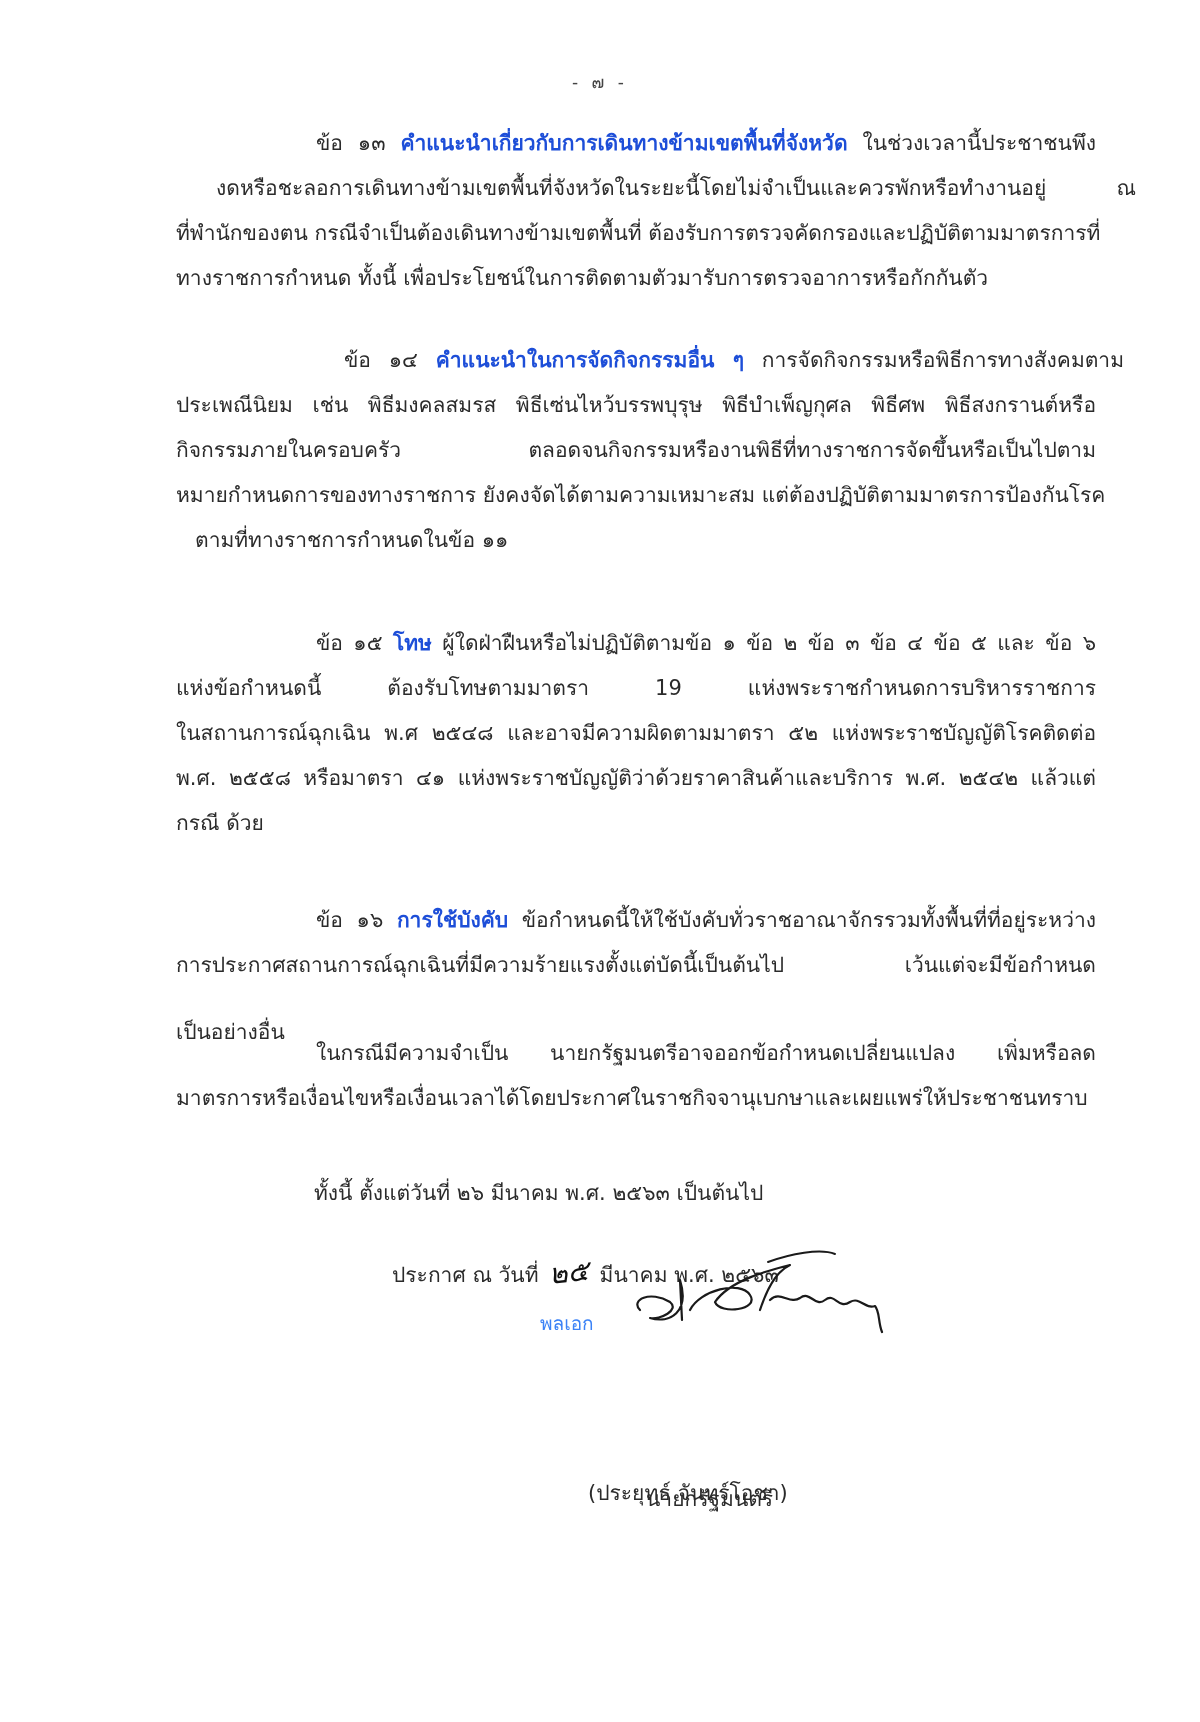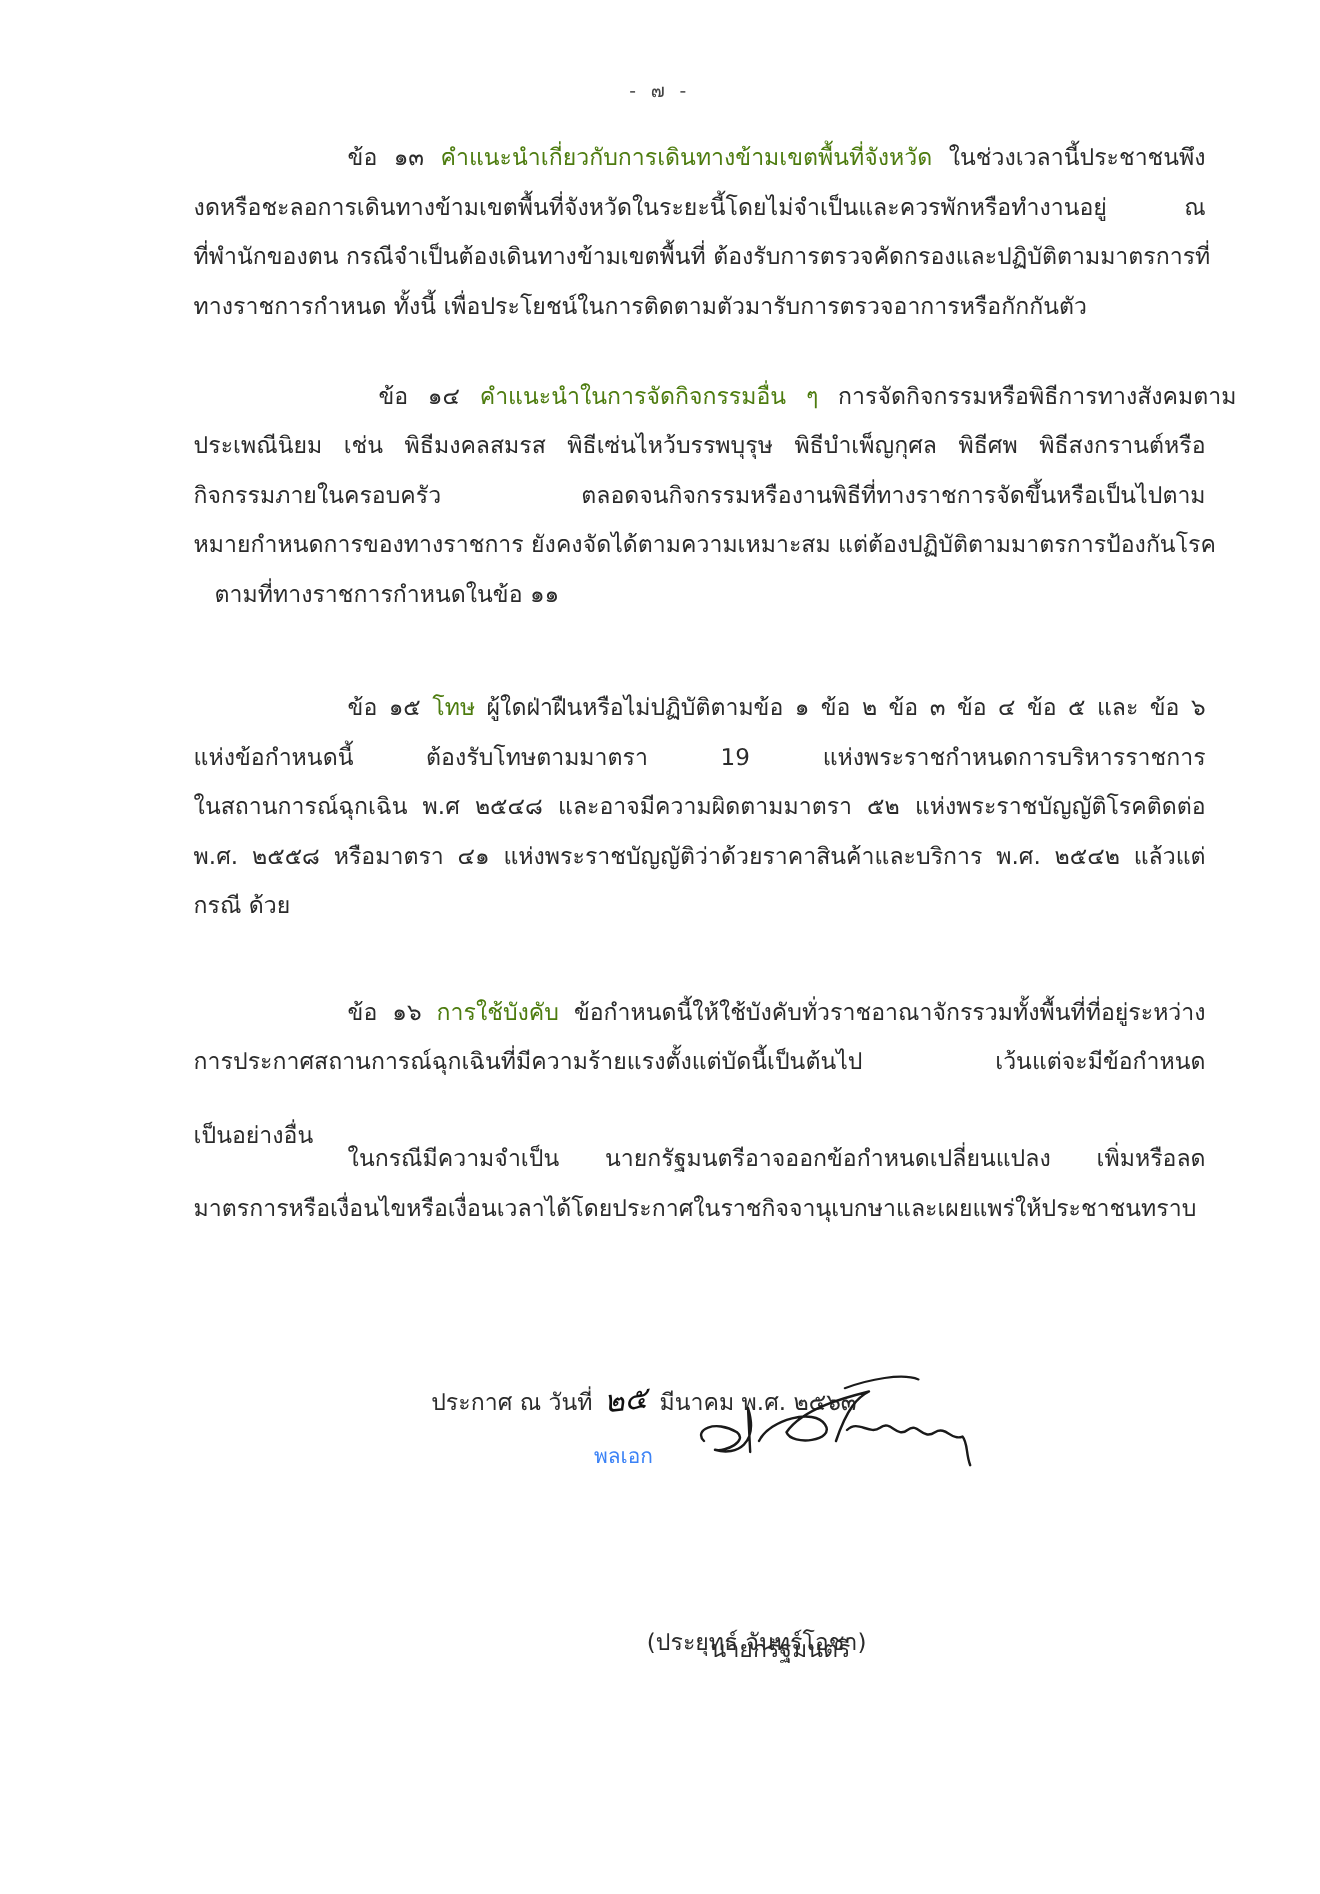--- a/index.html
+++ b/index.html
@@ -36,21 +36,21 @@
       left: 176px;
       width: 920px;
       font-size: 21px;
       line-height: 30px;
       white-space: nowrap;
       text-align: justify;
       text-align-last: justify;
     }
     .line.last { text-align-last: left; }
     .line.indent { left: 316px; width: 780px; }
-    .line b, .line .bold { font-weight: normal; color: #4d7c0f; }
+    .line b, .line .bold { font-weight: bold; color: #1d4ed8; }
     .center-line {
       position: absolute;
       font-size: 21px;
       line-height: 30px;
       white-space: nowrap;
     }
     .handwritten-day {
       font-family: "DejaVu Serif", serif;
       font-style: italic;
       font-size: 28px;
@@ -76,21 +76,21 @@
   </style>
 </head>
 <body>
 
 <div class="page">
 
   <div class="page-number">- ๗ -</div>
 
   <div>
     <div class="line indent" style="top:128px;"><span>ข้อ ๑๓ </span><b>คำแนะนำเกี่ยวกับการเดินทางข้ามเขตพื้นที่จังหวัด</b><span> ในช่วงเวลานี้ประชาชนพึง</span></div>
-    <div class="line" style="top:173px;">งดหรือชะลอการเดินทางข้ามเขตพื้นที่จังหวัดในระยะนี้โดยไม่จำเป็นและควรพักหรือทำงานอยู่ ณ</div>
+    <div class="line" style="top:173px;margin-left:40px;">งดหรือชะลอการเดินทางข้ามเขตพื้นที่จังหวัดในระยะนี้โดยไม่จำเป็นและควรพักหรือทำงานอยู่ ณ</div>
     <div class="line" style="top:218px;">ที่พำนักของตน กรณีจำเป็นต้องเดินทางข้ามเขตพื้นที่ ต้องรับการตรวจคัดกรองและปฏิบัติตามมาตรการที่</div>
     <div class="line last" style="top:263px;">ทางราชการกำหนด ทั้งนี้ เพื่อประโยชน์ในการติดตามตัวมารับการตรวจอาการหรือกักกันตัว</div>
   </div>
 
   <div>
     <div class="line indent" style="top:345px;margin-left:28px;"><span>ข้อ ๑๔ </span><b>คำแนะนำในการจัดกิจกรรมอื่น ๆ</b><span> การจัดกิจกรรมหรือพิธีการทางสังคมตาม</span></div>
     <div class="line" style="top:390px;">ประเพณีนิยม เช่น พิธีมงคลสมรส พิธีเซ่นไหว้บรรพบุรุษ พิธีบำเพ็ญกุศล พิธีศพ พิธีสงกรานต์หรือ</div>
     <div class="line" style="top:435px;">กิจกรรมภายในครอบครัว ตลอดจนกิจกรรมหรืองานพิธีที่ทางราชการจัดขึ้นหรือเป็นไปตาม</div>
     <div class="line" style="top:480px;">หมายกำหนดการของทางราชการ ยังคงจัดได้ตามความเหมาะสม แต่ต้องปฏิบัติตามมาตรการป้องกันโรค</div>
     <div class="line last" style="top:525px;margin-left:19px;">ตามที่ทางราชการกำหนดในข้อ ๑๑</div>
@@ -105,20 +105,21 @@
   </div>
 
   <div>
     <div class="line indent" style="top:905px;"><span>ข้อ ๑๖ </span><b>การใช้บังคับ</b><span> ข้อกำหนดนี้ให้ใช้บังคับทั่วราชอาณาจักรรวมทั้งพื้นที่ที่อยู่ระหว่าง</span></div>
     <div class="line" style="top:950px;">การประกาศสถานการณ์ฉุกเฉินที่มีความร้ายแรงตั้งแต่บัดนี้เป็นต้นไป เว้นแต่จะมีข้อกำหนด</div>
     <div class="line last" style="top:1017px;">เป็นอย่างอื่น</div>
     <div class="line indent" style="top:1038px;">ในกรณีมีความจำเป็น นายกรัฐมนตรีอาจออกข้อกำหนดเปลี่ยนแปลง เพิ่มหรือลด</div>
     <div class="line" style="top:1083px;">มาตรการหรือเงื่อนไขหรือเงื่อนเวลาได้โดยประกาศในราชกิจจานุเบกษาและเผยแพร่ให้ประชาชนทราบ</div>
   </div>
 
+  <div class="center-line" style="left:314px; top:1178px;">ทั้งนี้ ตั้งแต่วันที่ ๒๖ มีนาคม พ.ศ. ๒๕๖๓ เป็นต้นไป</div>
 
   <div class="center-line" style="left:392px; top:1258px;">
     <span>ประกาศ ณ วันที่</span>
     <span class="handwritten-day">๒๕</span>
     <span>มีนาคม พ.ศ. ๒๕๖๓</span>
   </div>
 
   <div class="rank">พลเอก</div>
   <svg class="signature" viewBox="0 0 280 100">
     <path d="M20,70 C10,60 30,50 50,62 C60,70 40,80 30,78 C50,84 70,72 60,40 L62,80 M70,70 C80,50 120,40 130,55 C140,70 100,75 95,62 C110,40 150,30 170,25 C160,30 150,40 140,70 M150,60 C160,50 170,65 180,58 C190,50 195,68 205,60 C215,52 218,70 230,62 C240,56 245,70 255,66 C260,72 258,82 262,92" fill="none" stroke="#1a1a1a" stroke-width="2.2" stroke-linecap="round" stroke-linejoin="round"></path>

